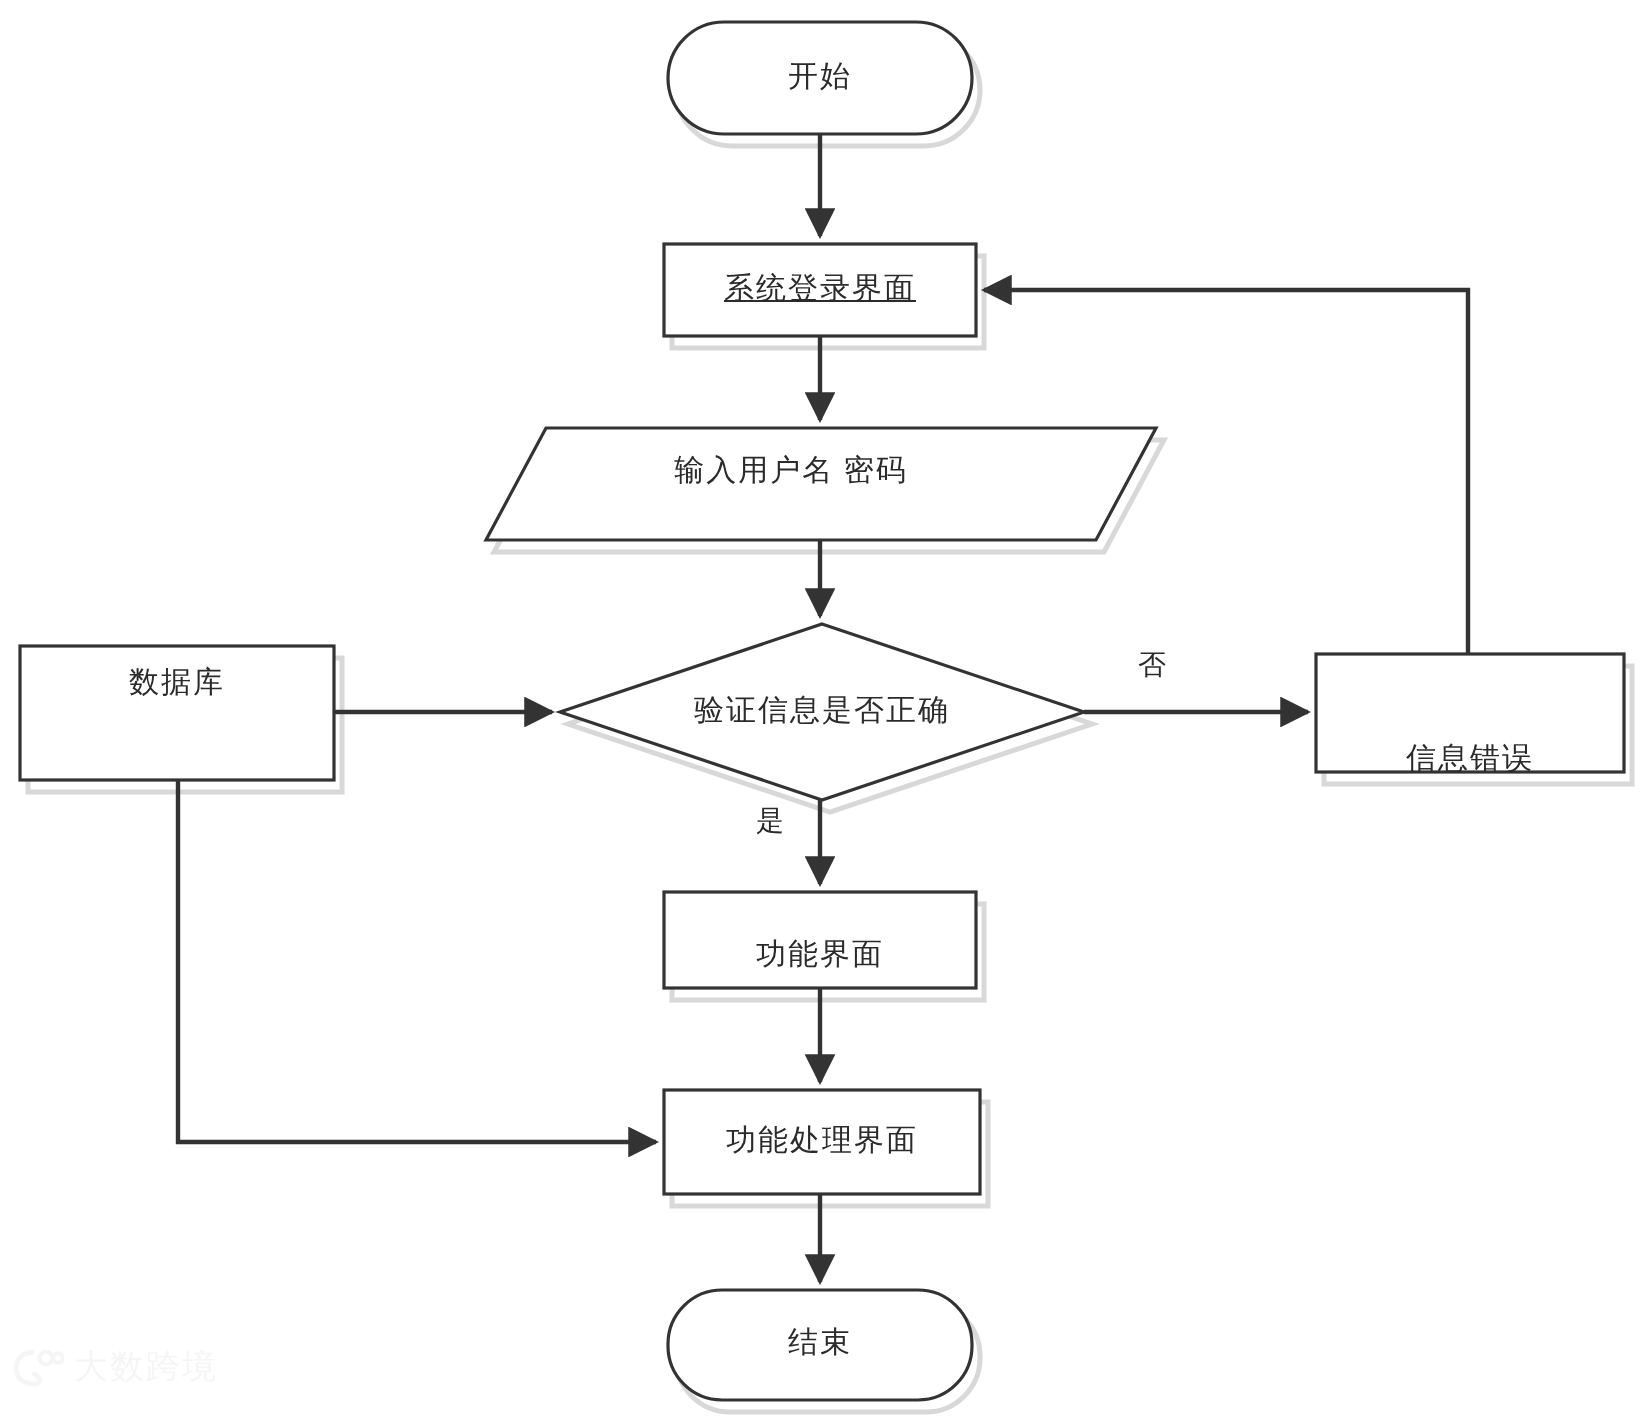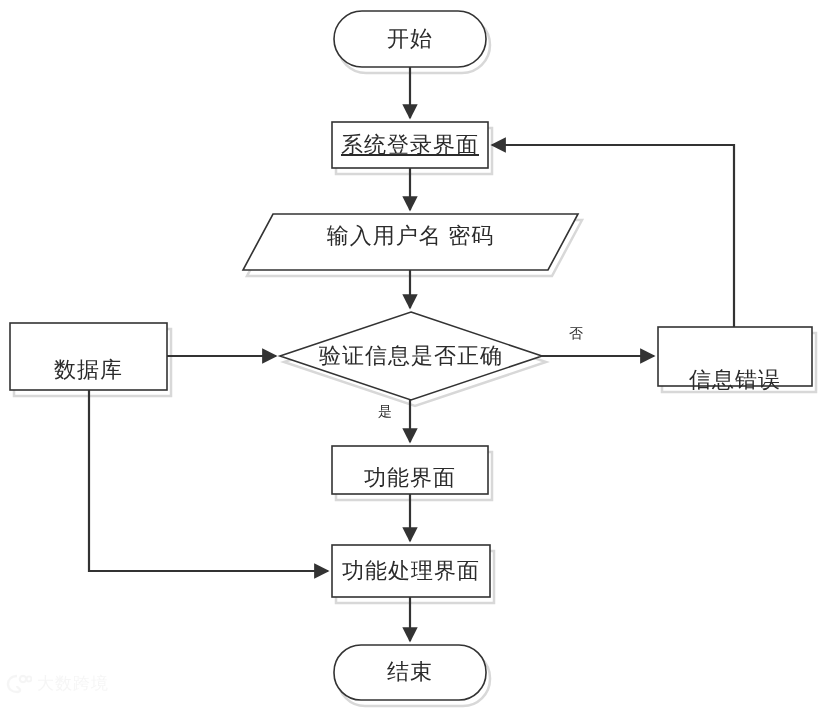--- a/index.html
+++ b/index.html
@@ -24,21 +24,21 @@
     width: 822px;
     height: 708px;
   }
   .node-label {
     position: absolute;
     display: flex;
     align-items: center;
     justify-content: center;
     text-align: center;
     color: #2b2b2b;
-    font-size: 22px;
+    font-size: 15px;
     line-height: 1.1;
     letter-spacing: 1px;
     white-space: nowrap;
     pointer-events: none;
   }
   .edge-label {
     position: absolute;
     color: #2b2b2b;
     font-size: 14px;
     line-height: 1;
@@ -133,23 +133,23 @@
       <path d="M 410 494 L 410 541" marker-end="url(#arrow)"></path>
 
       <path d="M 89 390 L 89 571 L 328 571" marker-end="url(#arrow)"></path>
 
       <path d="M 410 597 L 410 641" marker-end="url(#arrow)"></path>
     </g>
   </svg>
 
   <div class="node-label" style="left:334px; top:11px; width:152px; height:56px;">开始</div>
   <div class="node-label" style="left:332px; top:122px; width:156px; height:46px;text-decoration:underline;">系统登录界面</div>
-  <div class="node-label" style="left:243px; top:214px; width:335px; height:44px;">输入用户名 密码</div>
+  <div class="node-label" style="left:228px; top:214px; width:335px; height:44px;">输入用户名 密码</div>
   <div class="node-label" style="left:280px; top:312px; width:262px; height:88px;">验证信息是否正确</div>
-  <div class="node-label" style="left:10px; top:337px; width:157px; height:67px;">数据库</div>
+  <div class="node-label" style="left:10px; top:309px; width:157px; height:67px;">数据库</div>
   <div class="node-label" style="left:658px; top:327px; width:154px; height:59px;margin-top:24px;">信息错误</div>
   <div class="node-label" style="left:332px; top:454px; width:156px; height:48px;">功能界面</div>
   <div class="node-label" style="left:332px; top:545px; width:158px; height:52px;">功能处理界面</div>
   <div class="node-label" style="left:334px; top:645px; width:152px; height:55px;">结束</div>
 
   <div class="edge-label" style="left:378px; top:405px;">是</div>
   <div class="edge-label" style="left:569px; top:327px;">否</div>
 
   <div class="shape-hit" style="left:334px; top:11px;  width:152px; height:56px;"></div>
   <div class="shape-hit" style="left:332px; top:122px; width:156px; height:46px;"></div>

